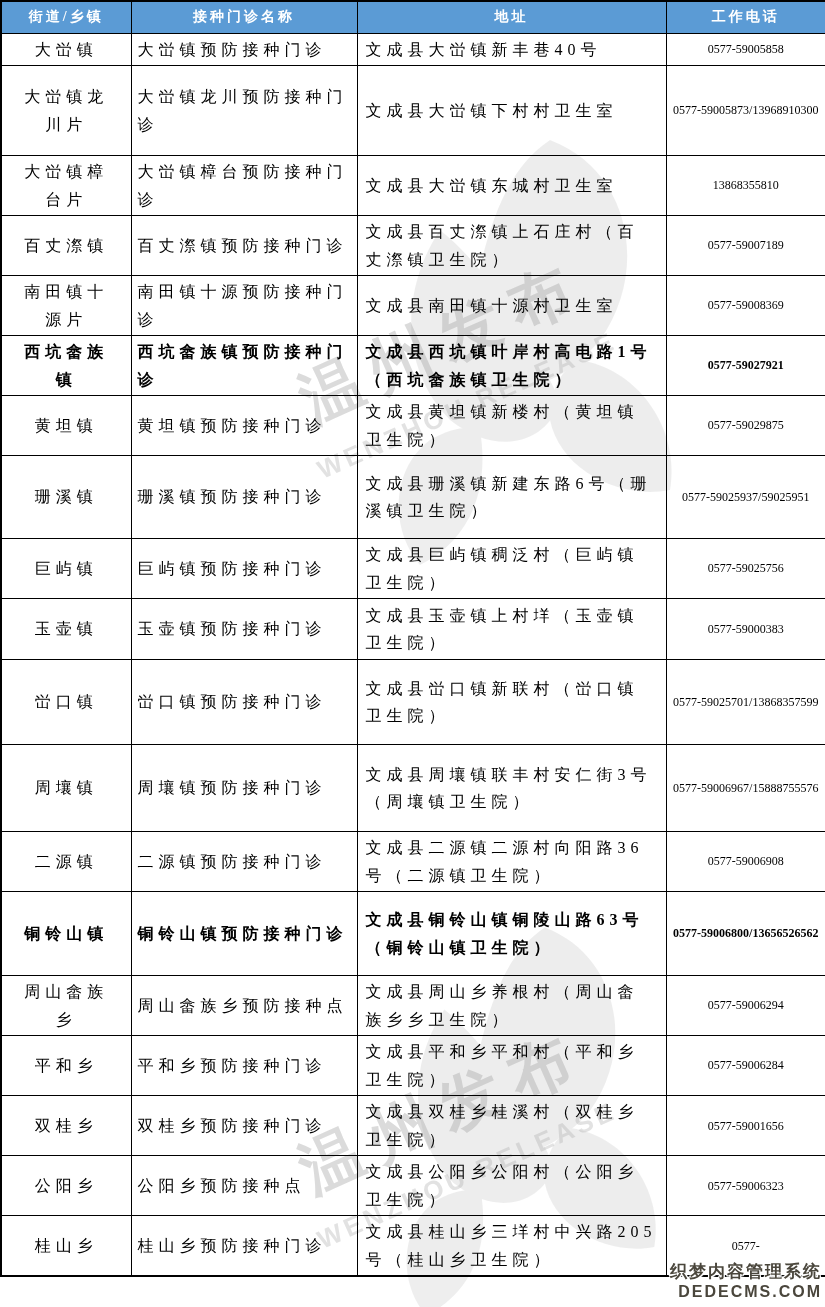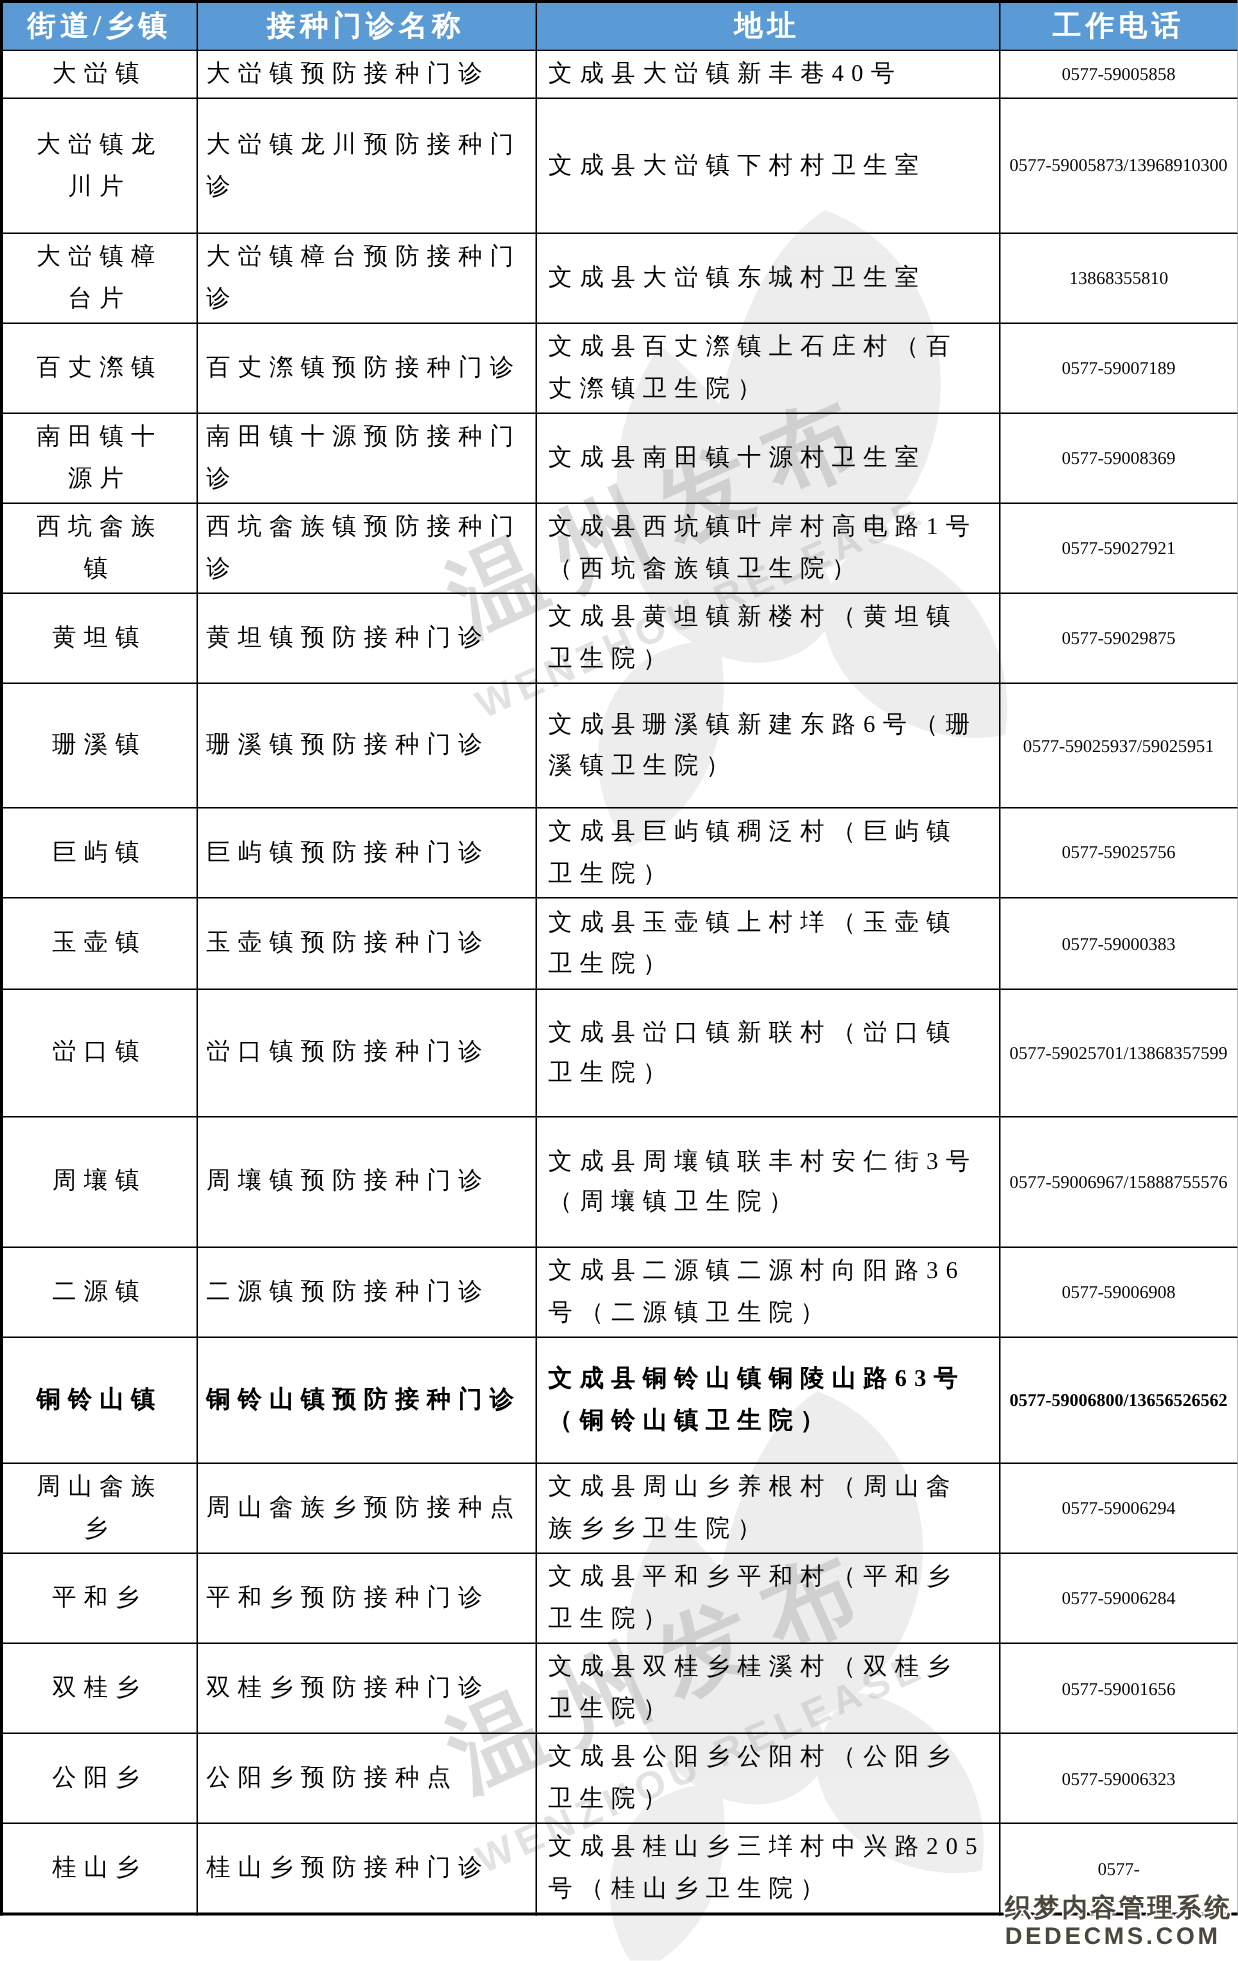--- a/index.html
+++ b/index.html
@@ -7,21 +7,21 @@
     width:825px;height:1307px;position:relative;overflow:hidden;background:#ffffff;
     font-family:"Liberation Serif","DejaVu Serif",serif;color:#000;
   }
   
   table.clinics{
     border-collapse:collapse;table-layout:fixed;width:825px;
     position:relative;z-index:1;background:transparent;
   }
   th,td{border:1px solid #000;vertical-align:middle;background:transparent;}
   tr.hdr th{
-    background:#5B9BD5;color:#fff;font-weight:bold;font-size:19px;
+    background:#5B9BD5;color:#fff;font-weight:bold;font-size:14px;
     letter-spacing:3px;text-align:center;padding:2px 4px;
     border-color:#000;
   }
   td{font-size:16px;line-height:1.72;}
   td.c0{text-align:center;letter-spacing:5px;padding:2px 18px;}
   td.c1{text-align:left;letter-spacing:5px;padding:2px 6px;}
   td.c2{text-align:left;letter-spacing:5px;padding:2px 8px;}
   td.c3{text-align:center;letter-spacing:0;padding:2px 4px;font-size:12px;word-break:break-all;}
   table.clinics{border:2px solid #000;}
   
@@ -32,21 +32,21 @@
     font-family:"Liberation Sans","DejaVu Sans",sans-serif;
   }
   .wz-text2{
     position:absolute;font-weight:bold;font-size:26px;letter-spacing:4px;
     color:rgba(170,170,170,0.34);transform:rotate(-24deg);white-space:nowrap;
     font-family:"Liberation Sans","DejaVu Sans",sans-serif;
   }
   .wz-leaf{position:absolute;}
   
   .cms-mark{
-    position:absolute;right:3px;bottom:6px;z-index:3;text-align:left;
+    position:absolute;right:3px;bottom:6px;z-index:3;text-align:right;
     font-family:"Liberation Sans","DejaVu Sans",sans-serif;font-weight:bold;
     color:#4a463c;pointer-events:none;
     text-shadow:-1px -1px 0 #fff,1px -1px 0 #fff,-1px 1px 0 #fff,1px 1px 0 #fff,0 2px 2px rgba(255,255,255,.9);
   }
   .cms-line1{font-size:17px;letter-spacing:2px;}
   .cms-line2{font-size:16px;letter-spacing:2px;}
 </style>
 </head>
 <body>
 
@@ -115,21 +115,21 @@
         <td class="c1">百丈漈镇预防接种门诊</td>
         <td class="c2">文成县百丈漈镇上石庄村（百丈漈镇卫生院）</td>
         <td class="c3">0577-59007189</td>
       </tr>
       <tr style="height: 58px;">
         <td class="c0">南田镇十源片</td>
         <td class="c1">南田镇十源预防接种门诊</td>
         <td class="c2">文成县南田镇十源村卫生室</td>
         <td class="c3">0577-59008369</td>
       </tr>
-      <tr style="height: 59px;">
+      <tr style="height: 59px; font-weight: bold;">
         <td class="c0">西坑畲族镇</td>
         <td class="c1">西坑畲族镇预防接种门诊</td>
         <td class="c2">文成县西坑镇叶岸村高电路1号（西坑畲族镇卫生院）</td>
         <td class="c3">0577-59027921</td>
       </tr>
       <tr style="height: 58px;">
         <td class="c0">黄坦镇</td>
         <td class="c1">黄坦镇预防接种门诊</td>
         <td class="c2">文成县黄坦镇新楼村（黄坦镇卫生院）</td>
         <td class="c3">0577-59029875</td>

